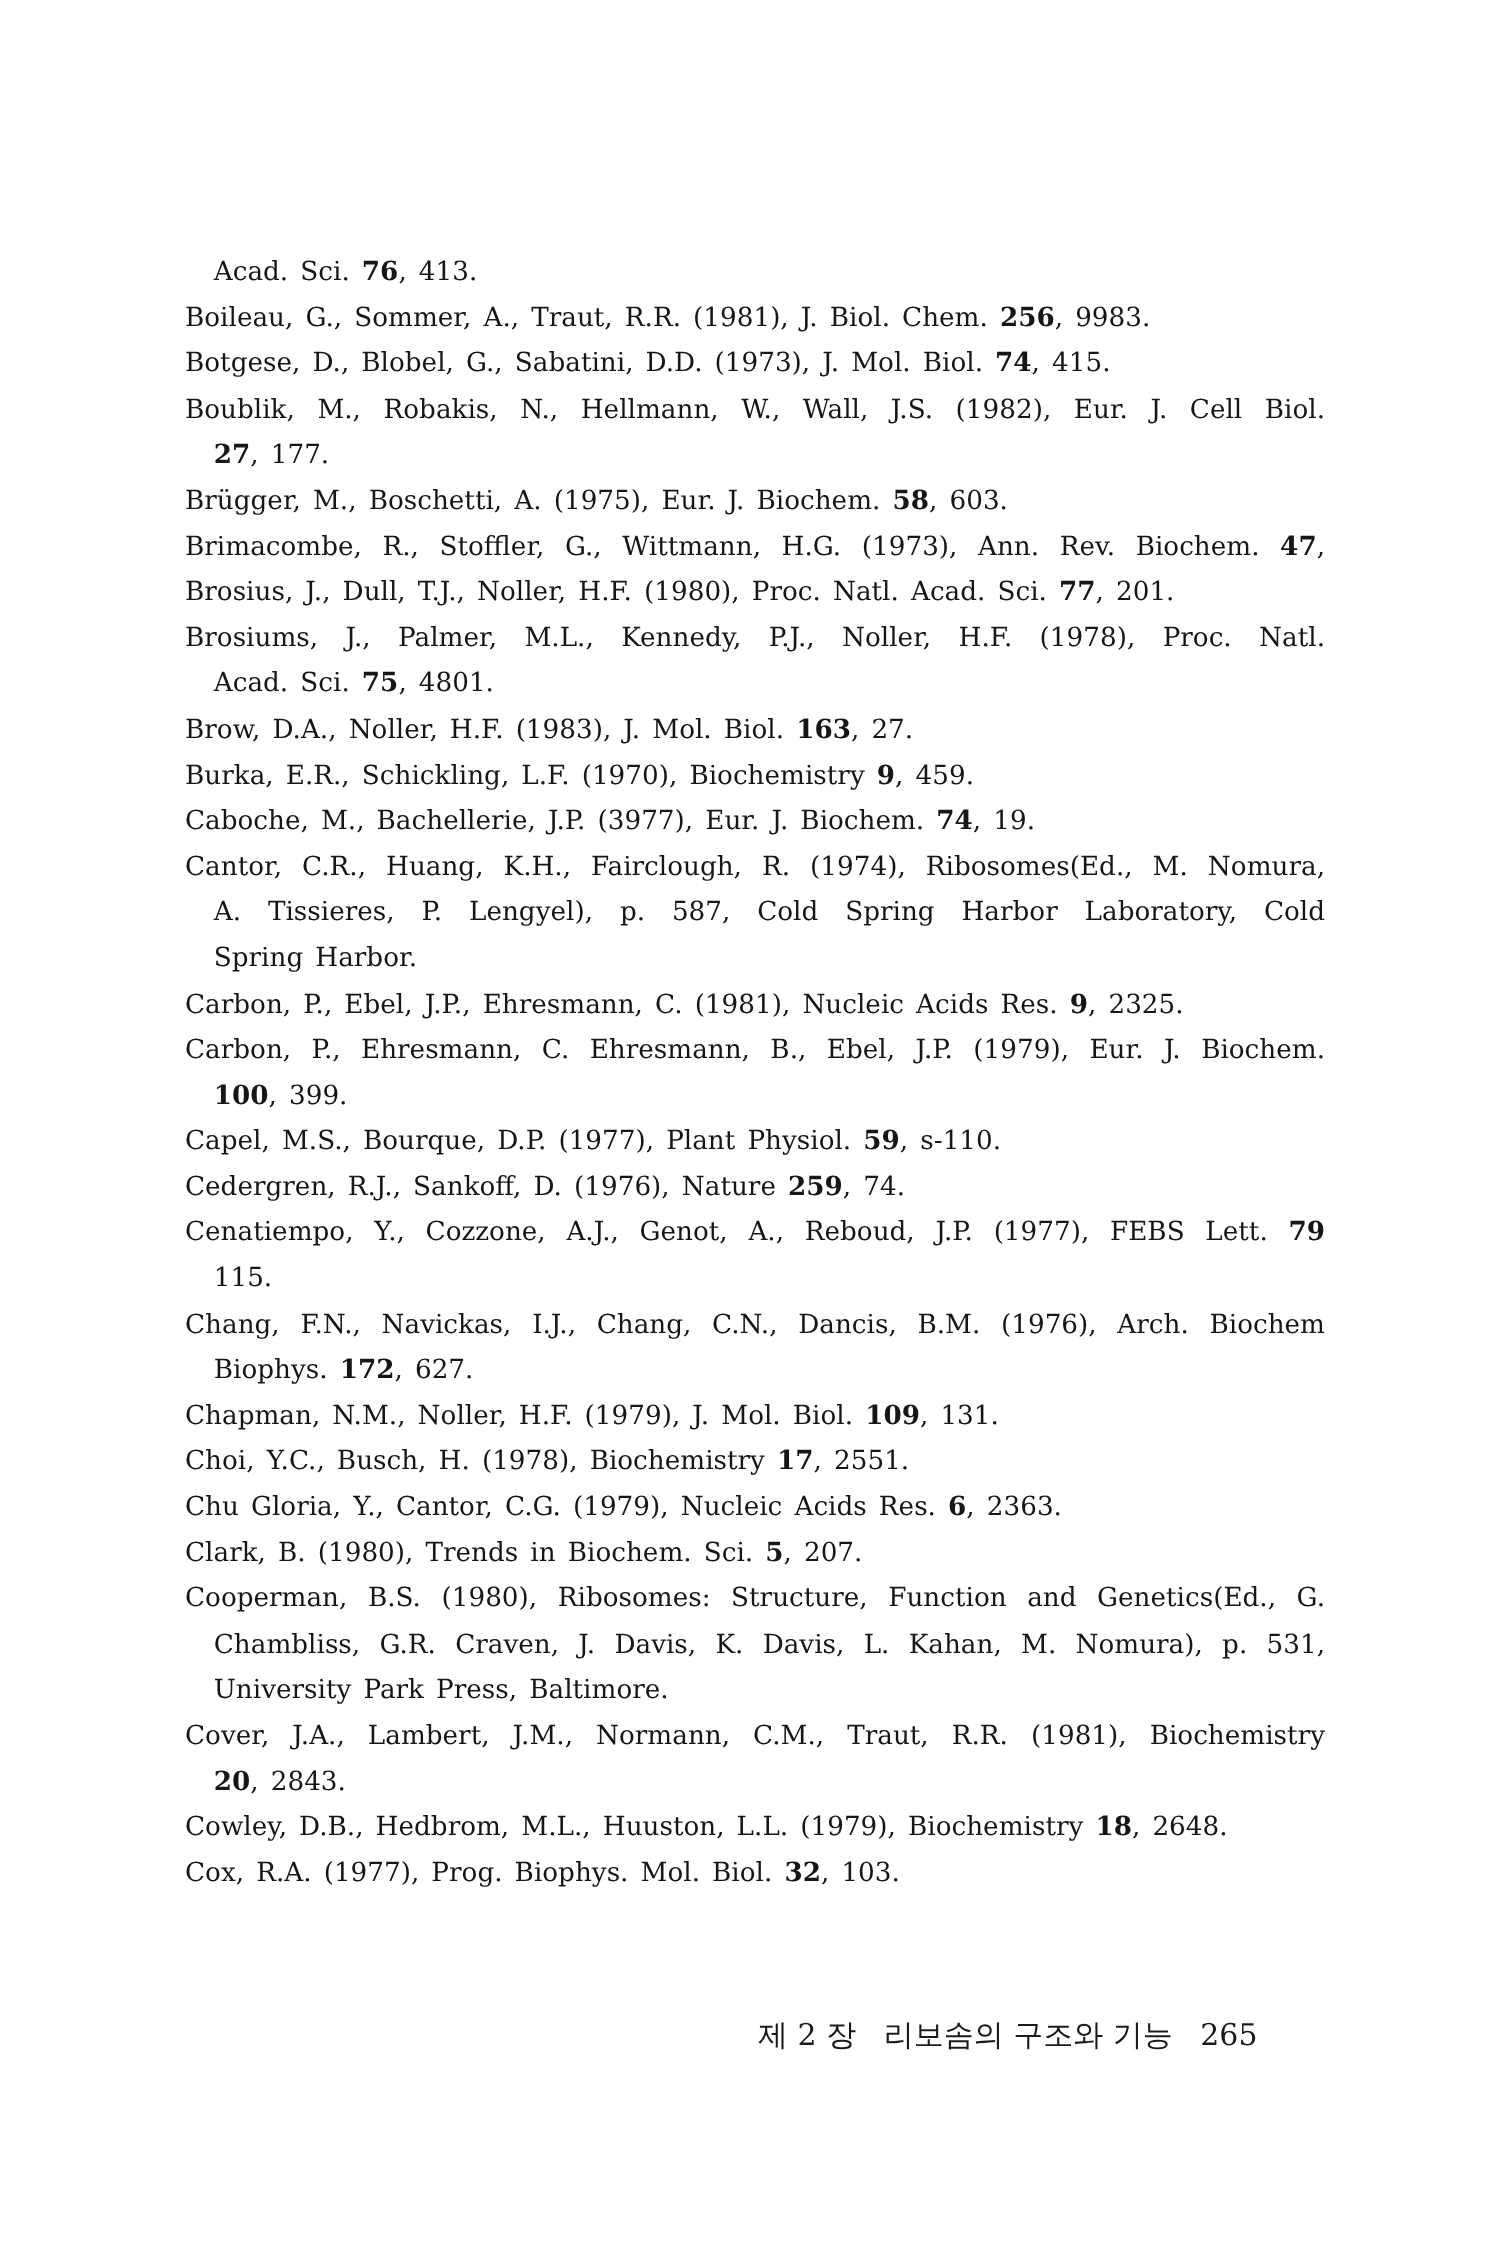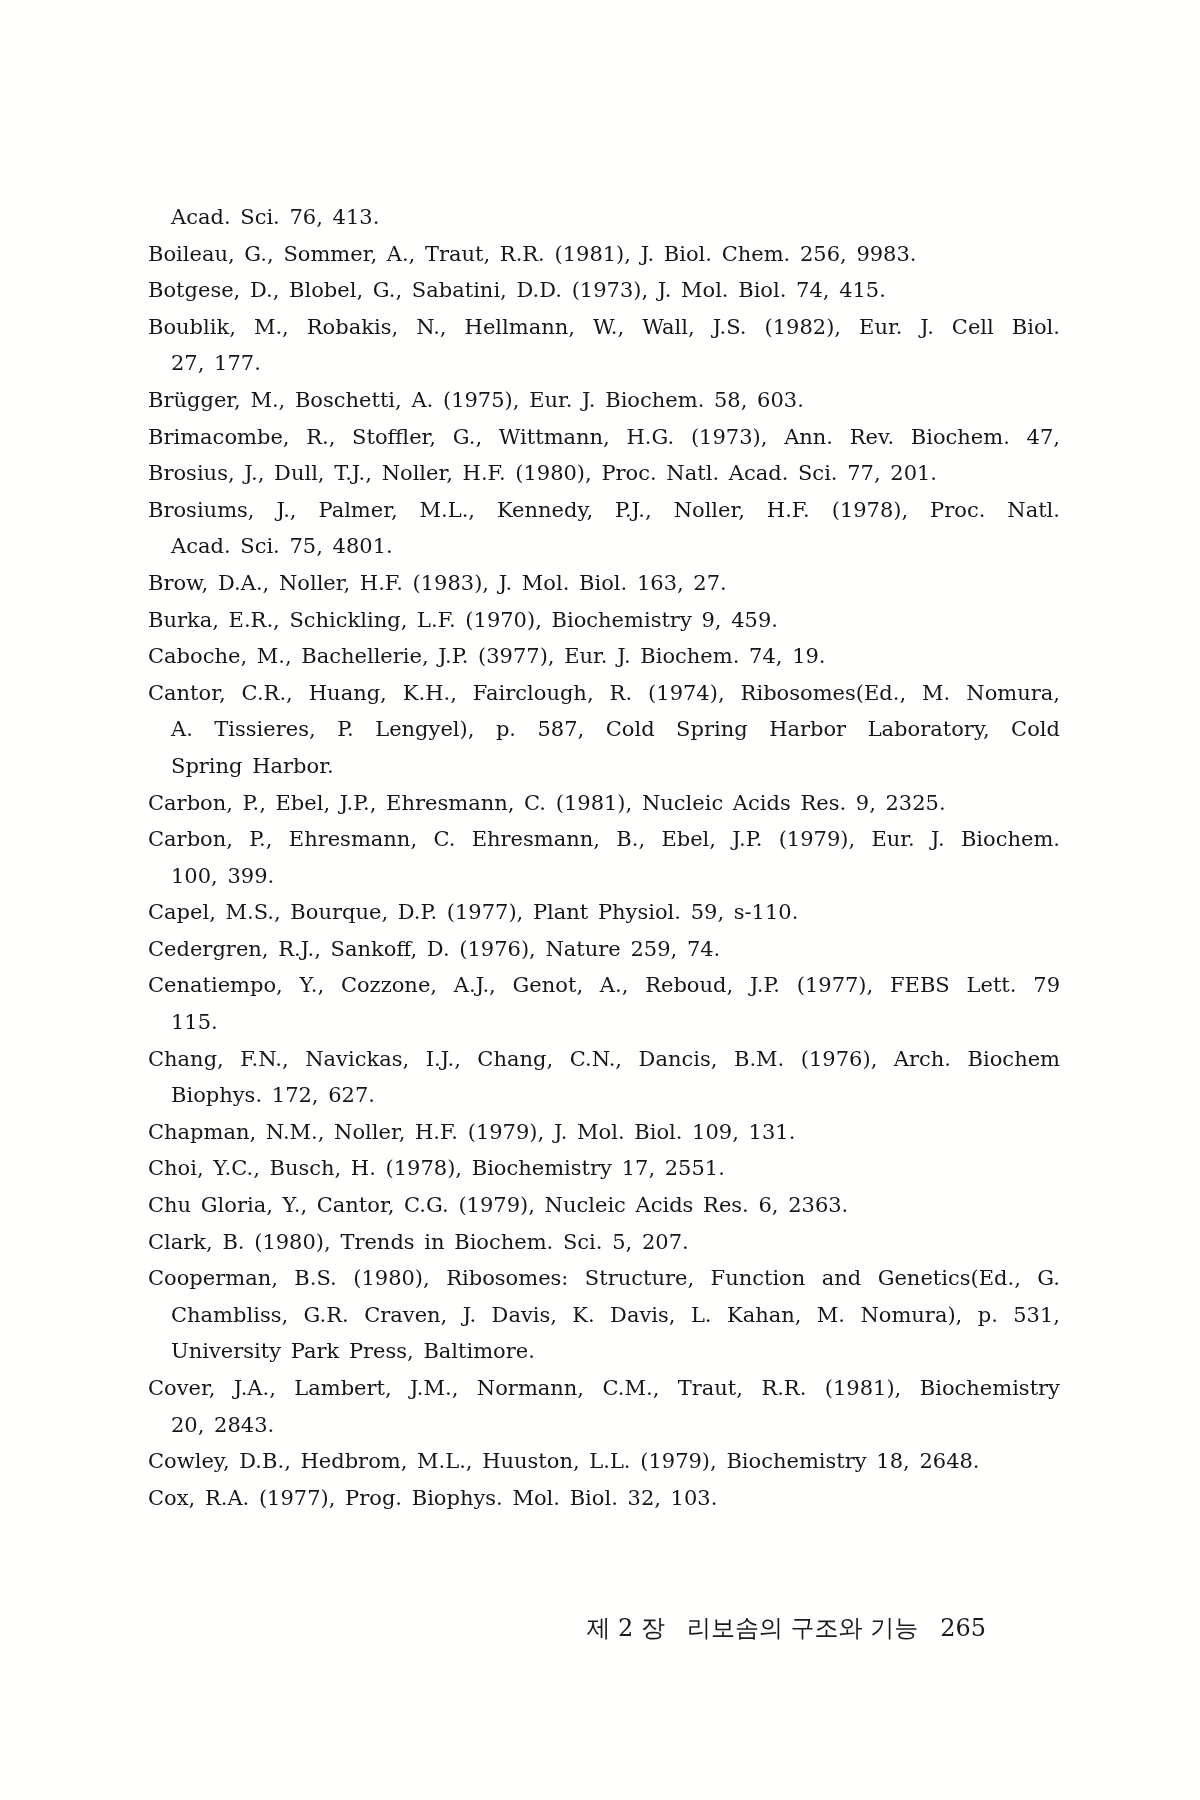--- a/index.html
+++ b/index.html
@@ -29,24 +29,24 @@
     text-align: left;
     word-spacing: 3px;
   }
   .ref-line.indent { padding-left: 23px; }
   .ref-line.justify {
     text-align: justify;
     text-align-last: justify;
     word-spacing: normal;
   }
   .it { }
-  .bd { font-weight: normal; }
+  .bd { font-weight: bold; }
   .footer {
     position: absolute;
-    left: 144px;
+    left: 164px;
     top: 1612px;
     width: 842px;
     text-align: right;
     font-size: 24px;
     color: #1a1a1a;
     white-space: nowrap;
   }
   .footer .gap { margin-left: 22px; }
 </style>
 </head>

